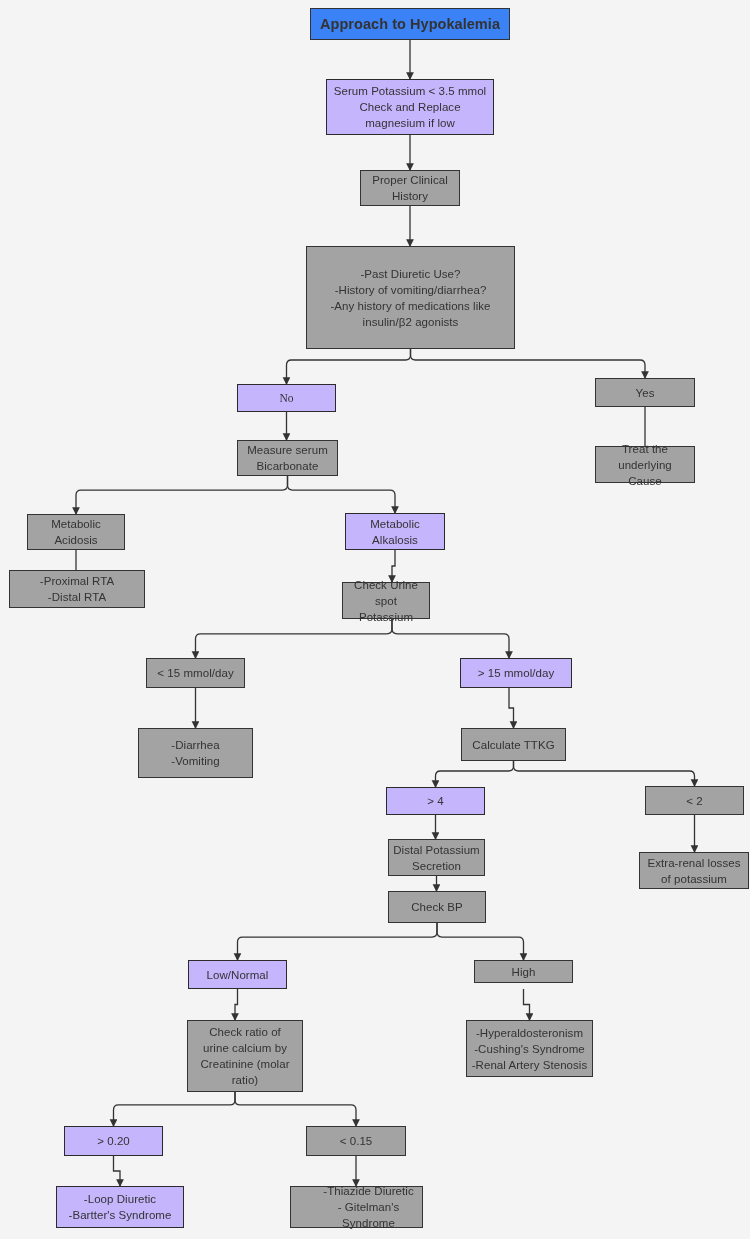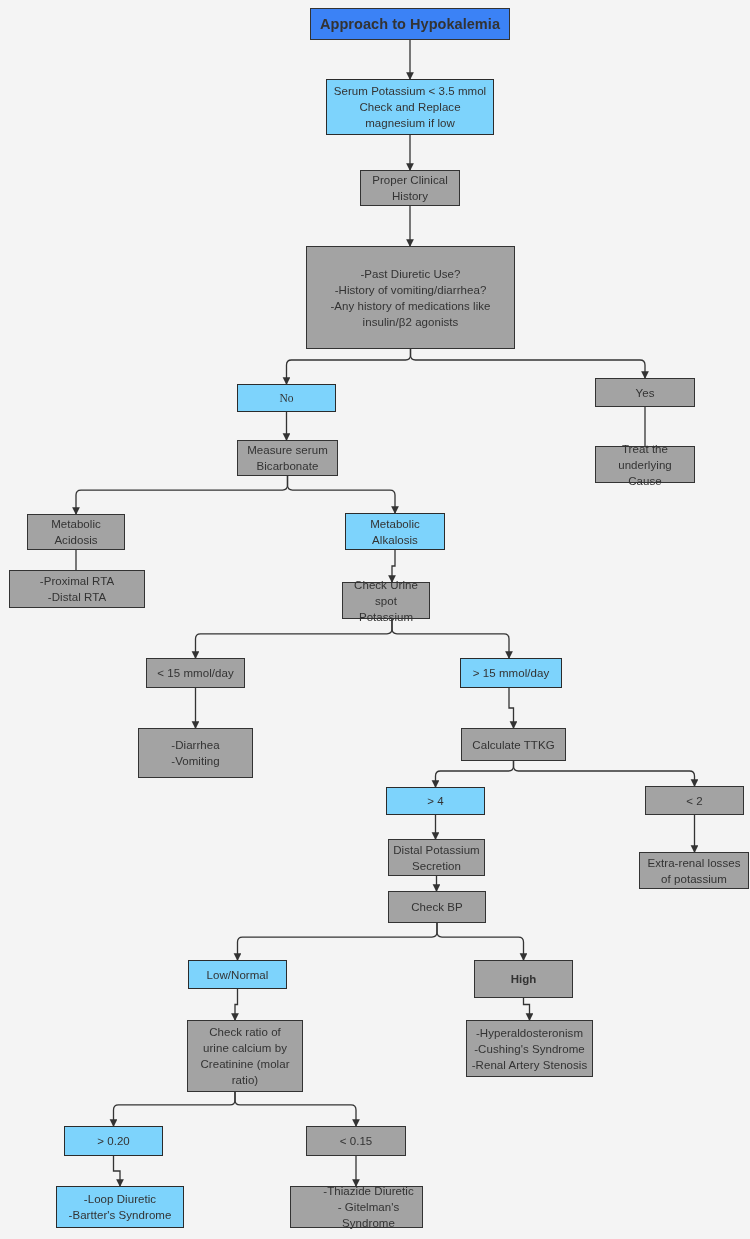--- a/index.html
+++ b/index.html
@@ -37,21 +37,21 @@
     align-items: center;
     justify-content: center;
     text-align: center;
     font-size: 11.5px;
     line-height: 16px;
     padding: 2px 4px;
     white-space: pre-line;
     letter-spacing: 0.05px;
   }
   .node.yellow {
-    background: #7dd3fc;
+    background: #c4b5fd;
     border-color: #2b2b2b;
   }
   .node.title {
     font-weight: bold;
     font-size: 14.5px;
     background: #3b82f6;
   }
 </style>
 </head>
 <body>
@@ -113,33 +113,33 @@
 Bicarbonate</div>
       <div class="node" style="left: 27px; top: 514px; width: 98px; height: 36px;">Metabolic
 Acidosis</div>
       <div class="node" style="left: 9px; top: 570px; width: 136px; height: 38px;">-Proximal RTA
 -Distal RTA</div>
       <div class="node yellow" style="left: 345px; top: 513px; width: 100px; height: 37px;">Metabolic
 Alkalosis</div>
       <div class="node" style="left: 342px; top: 582px; width: 88px; height: 37px;">Check Urine spot
 Potassium</div>
       <div class="node" style="left: 146px; top: 658px; width: 99px; height: 30px;">&lt; 15 mmol/day</div>
-      <div class="node yellow" style="left: 460px; top: 658px; width: 102px; height: 30px;">&gt; 15 mmol/day</div>
+      <div class="node yellow" style="left: 460px; top: 658px; width: 112px; height: 30px;">&gt; 15 mmol/day</div>
       <div class="node" style="left: 138px; top: 728px; width: 115px; height: 50px;">-Diarrhea
 -Vomiting</div>
       <div class="node" style="left: 461px; top: 728px; width: 105px; height: 33px;">Calculate TTKG</div>
       <div class="node yellow" style="left: 386px; top: 787px; width: 99px; height: 28px;">&gt; 4</div>
       <div class="node" style="left: 645px; top: 786px; width: 99px; height: 29px;">&lt; 2</div>
       <div class="node" style="left: 388px; top: 839px; width: 97px; height: 37px;">Distal Potassium
 Secretion</div>
       <div class="node" style="left: 639px; top: 852px; width: 110px; height: 37px;">Extra-renal losses
 of potassium</div>
       <div class="node" style="left: 388px; top: 891px; width: 98px; height: 32px;">Check BP</div>
       <div class="node yellow" style="left: 188px; top: 960px; width: 99px; height: 29px;">Low/Normal</div>
-      <div class="node" style="left: 474px; top: 960px; width: 99px; height: 38px; font-weight: bold;">High</div>
+      <div class="node" style="left: 474px; top: 960px; width: 99px; height: 23px;">High</div>
       <div class="node" style="left: 187px; top: 1020px; width: 116px; height: 72px;">Check ratio of
 urine calcium by
 Creatinine (molar
 ratio)</div>
       <div class="node" style="left: 466px; top: 1020px; width: 127px; height: 57px;">-Hyperaldosteronism
 -Cushing's  Syndrome
 -Renal Artery Stenosis</div>
       <div class="node yellow" style="left: 64px; top: 1126px; width: 99px; height: 30px;">&gt; 0.20</div>
       <div class="node" style="left: 306px; top: 1126px; width: 100px; height: 30px;">&lt; 0.15</div>
       <div class="node yellow" style="left: 56px; top: 1186px; width: 128px; height: 42px;">-Loop Diuretic

